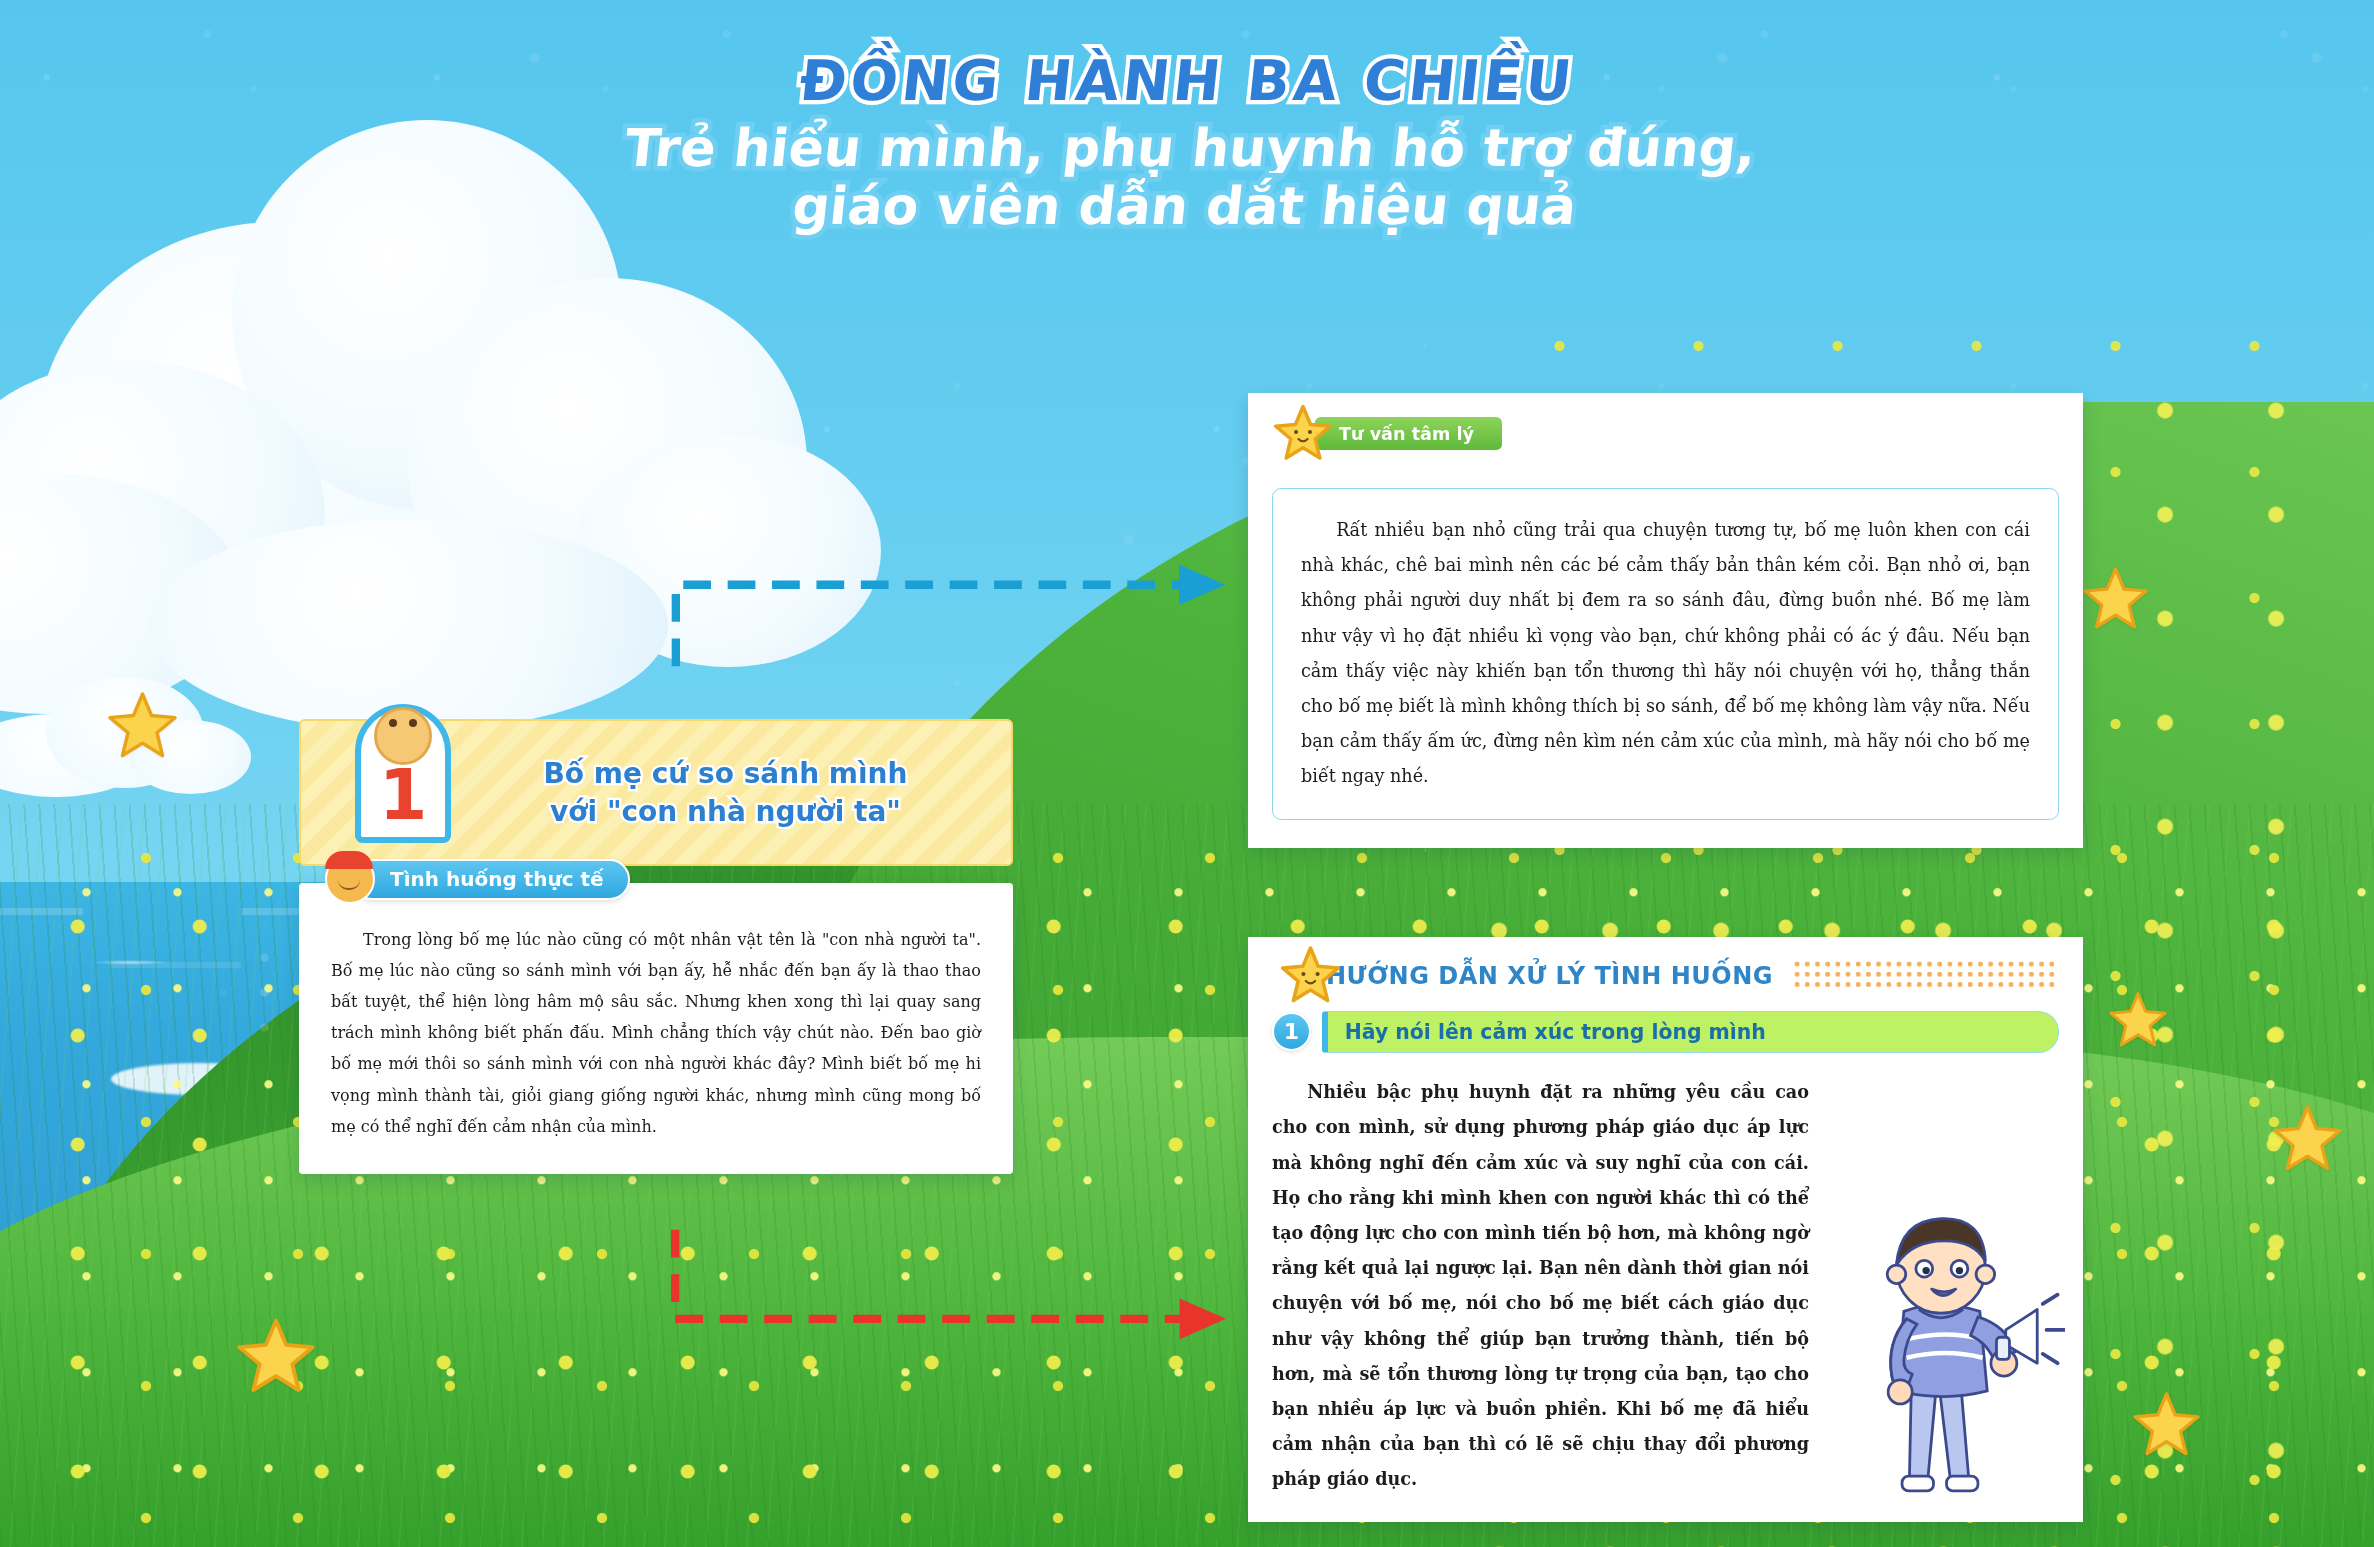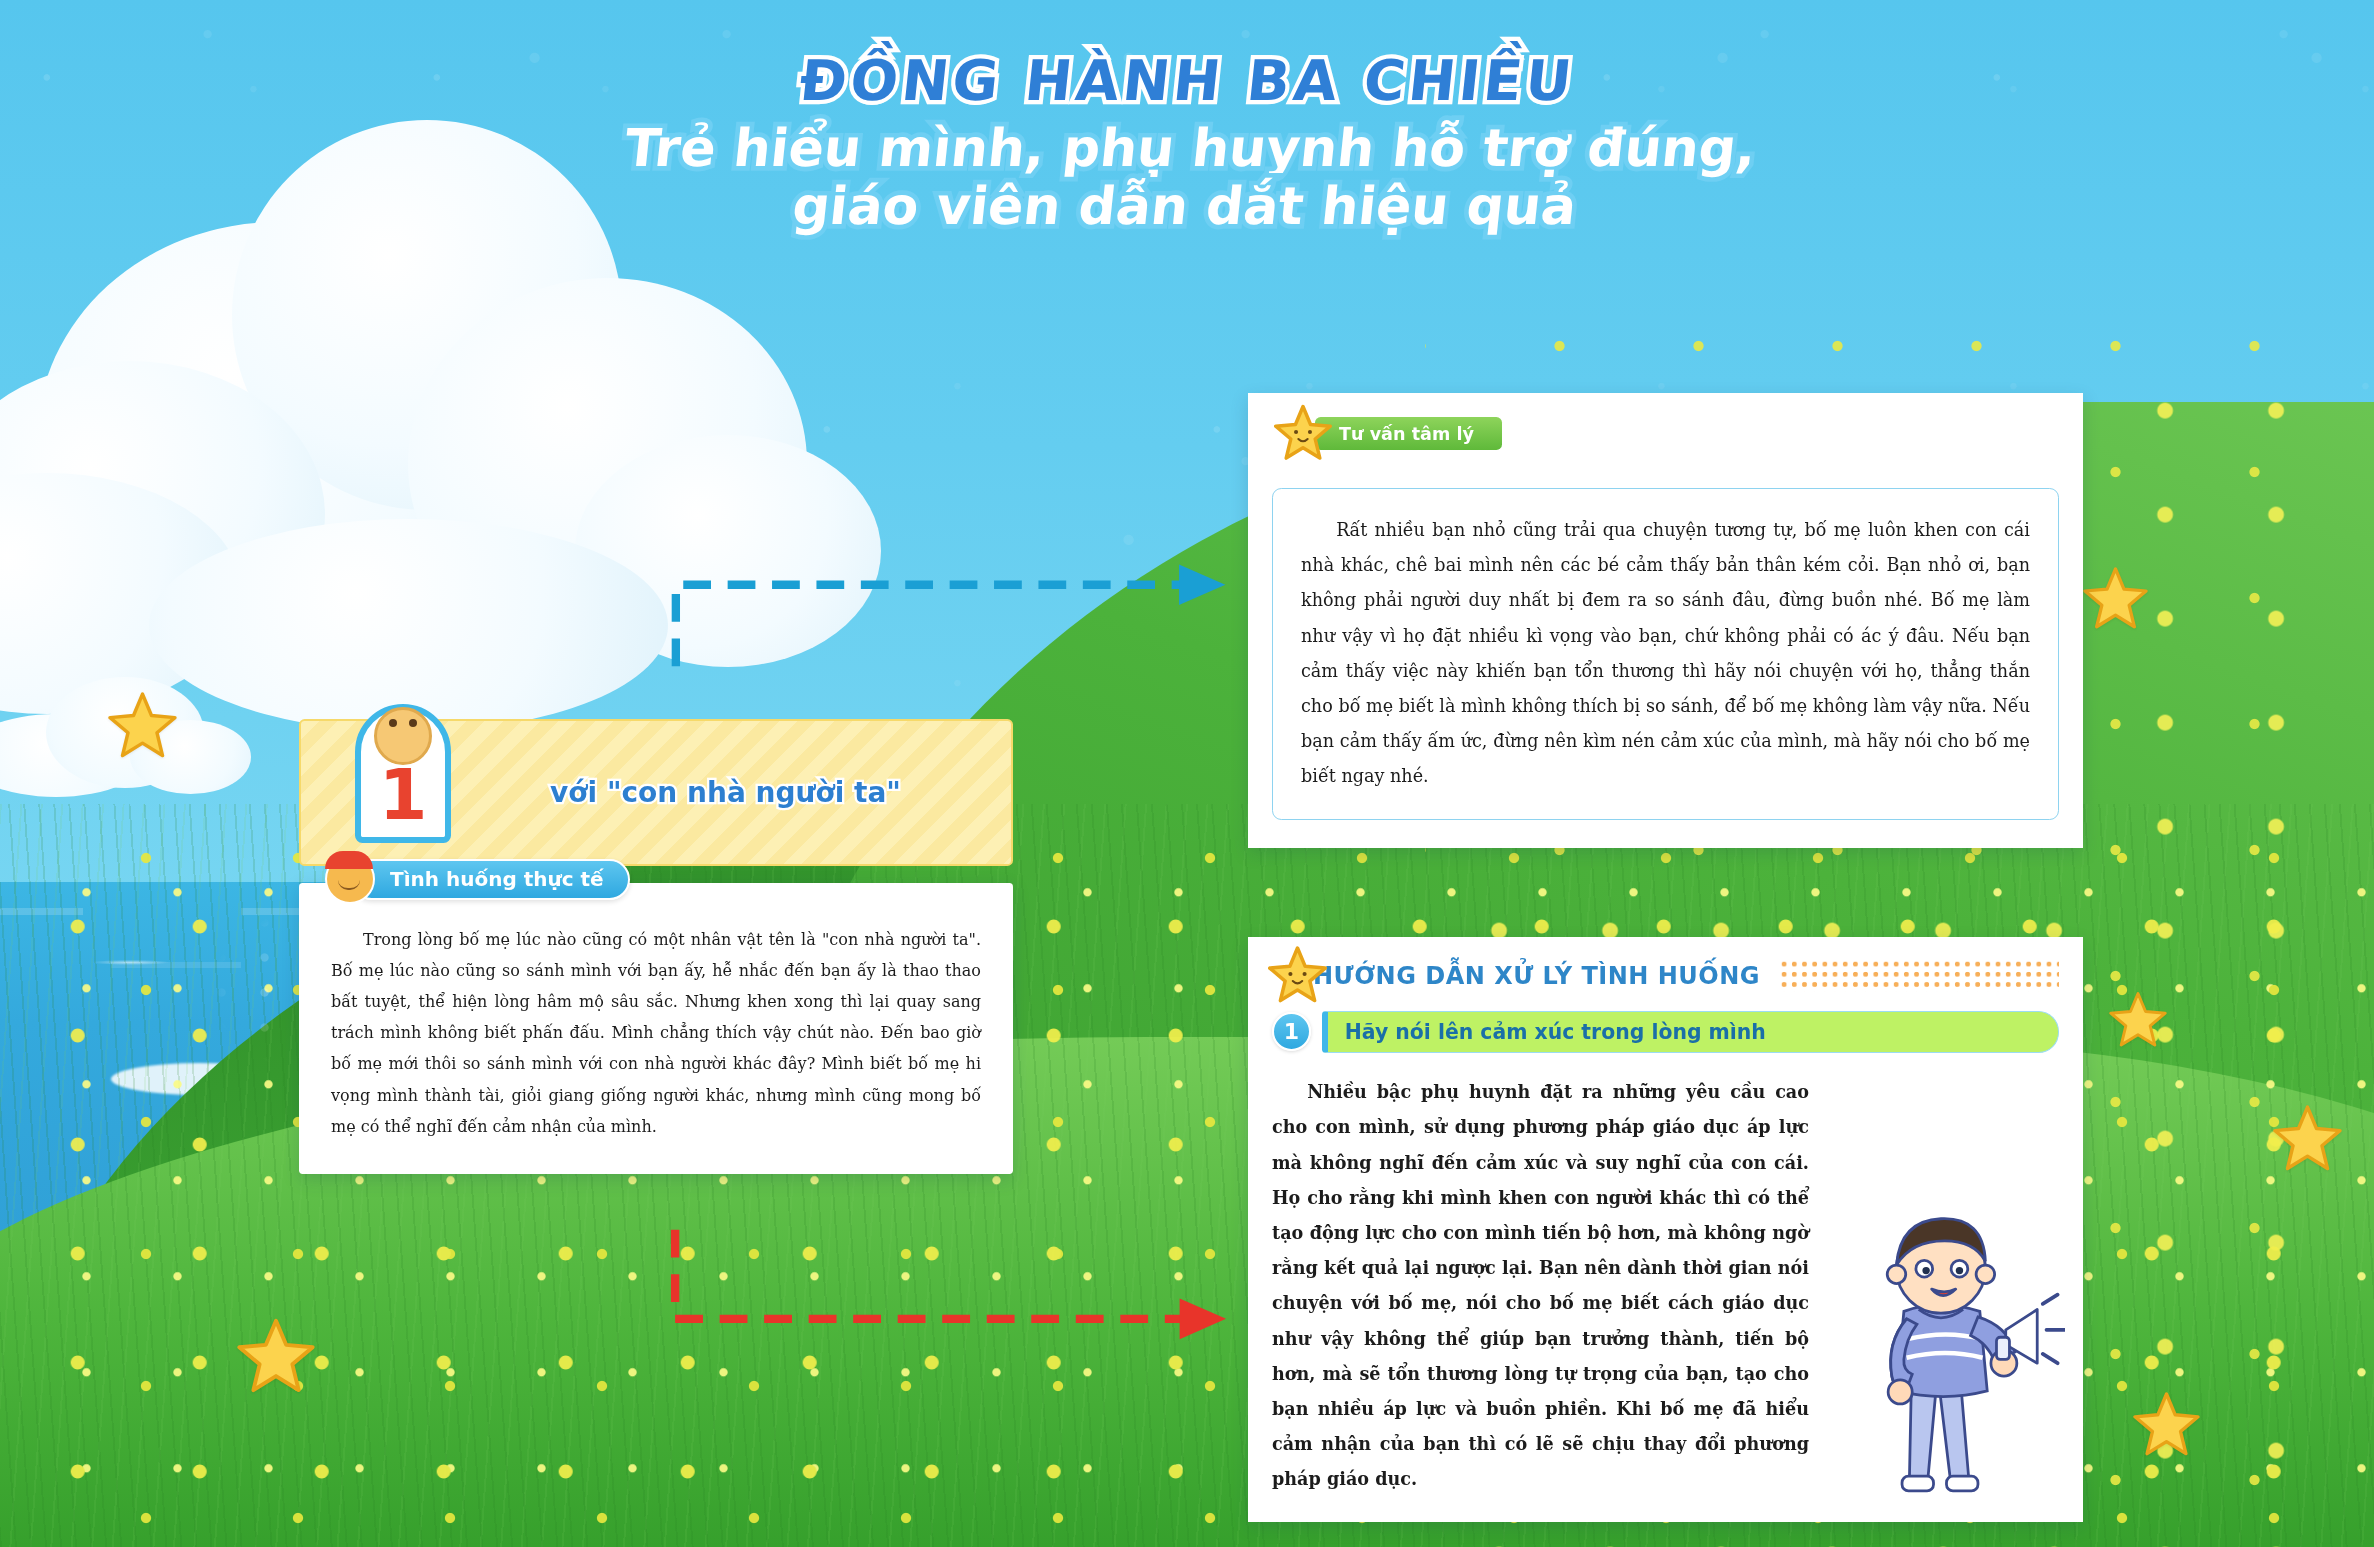--- a/index.html
+++ b/index.html
@@ -276,21 +276,21 @@
     border-radius: 9.3px;
     padding: 24px 28px 24px 28px;
     background: #ffffff;
   }
   #card-psych .body-text { font-size: 17.6px; line-height: 2.0; }
 
   
   #card-guide { left: 1248px; top: 937px; width: 835px; padding: 22px 24px 26px 24px; }
   .guide-head {
     display: flex; align-items: center; gap: 13px;
-    margin-left: 41px; position: relative;
+    margin-left: 54px; position: relative;
   }
   .guide-title {
     font-family: "DejaVu Sans", sans-serif;
     font-weight: bold; font-size: 24px; color: #2e86c8;
     letter-spacing: 0.5px;
     -webkit-text-stroke: 3.7px #ffffff; paint-order: stroke fill;
     white-space: nowrap;
   }
   .dot-grid {
     flex: 1; height: 33px; margin-left: 5.6px;
@@ -422,20 +422,21 @@
     <span>giáo viên dẫn dắt hiệu quả</span>
   </div>
 </div>
 
 <div class="card" id="card-situation" style="background:transparent; box-shadow:none;">
   <div class="yellow-head">
     <div class="num-badge">
       <div class="mascot"></div>
       <div class="num">1</div>
     </div>
+    <div class="h-line">Bố mẹ cứ so sánh mình</div>
     <div class="h-line">với "con nhà người ta"</div>
   </div>
 
   <div class="situation-body card" style="position:relative; left:auto; top:auto;">
     <div class="pill-tag">
       <span class="kid-icon"></span>
       <span>Tình huống thực tế</span>
     </div>
     <p class="body-text">Trong lòng bố mẹ lúc nào cũng có một nhân vật tên là "con nhà người ta". Bố mẹ lúc nào cũng so sánh mình với bạn ấy, hễ nhắc đến bạn ấy là thao thao bất tuyệt, thể hiện lòng hâm mộ sâu sắc. Nhưng khen xong thì lại quay sang trách mình không biết phấn đấu. Mình chẳng thích vậy chút nào. Đến bao giờ bố mẹ mới thôi so sánh mình với con nhà người khác đây? Mình biết bố mẹ hi vọng mình thành tài, giỏi giang giống người khác, nhưng mình cũng mong bố mẹ có thể nghĩ đến cảm nhận của mình.</p>
   </div>

